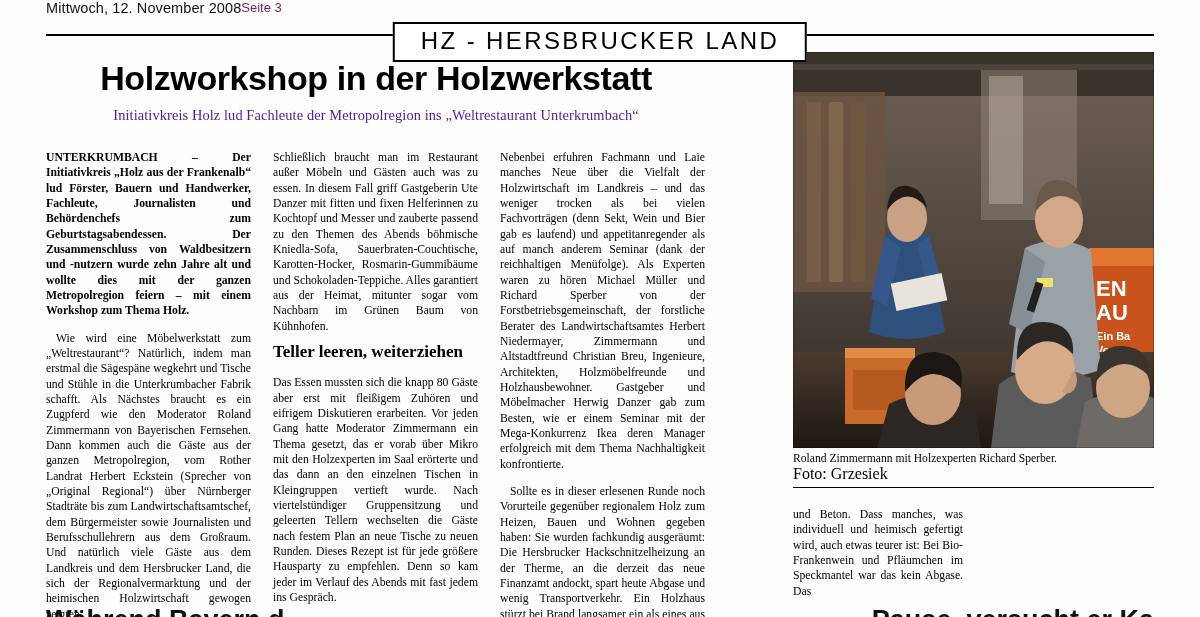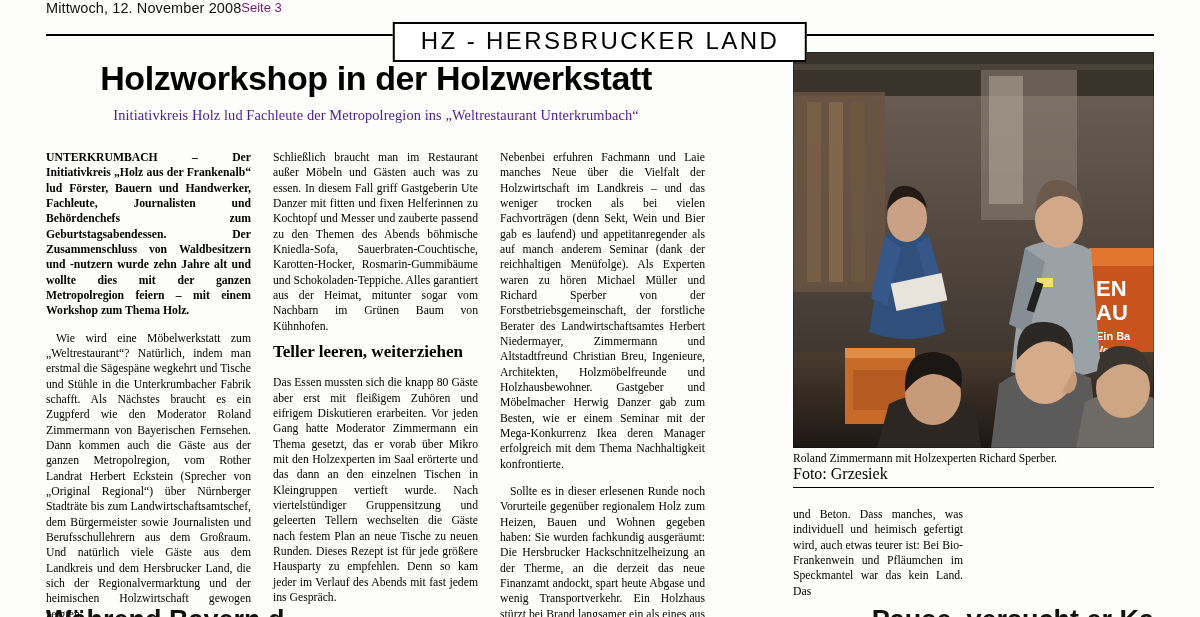--- a/index.html
+++ b/index.html
@@ -305,21 +305,21 @@
 
           <rect x="0" y="0" width="361" height="396" fill="none" stroke="#000" stroke-width="1" opacity="0.5"></rect>
         </svg>
       </div>
       <div class="caption">
         <span>Roland Zimmermann mit Holzexperten Richard Sperber.</span>
         <span class="credit">Foto: Grzesiek</span>
       </div>
       <div class="photo-cols">
         <div class="col">
-          <p>und Beton. Dass manches, was individuell und heimisch gefertigt wird, auch etwas teurer ist: Bei Bio-Frankenwein und Pfläumchen im Speckmantel war das kein Land. Das</p>
+          <p>und Beton. Dass manches, was individuell und heimisch gefertigt wird, auch etwas teurer ist: Bei Bio-Frankenwein und Pfläumchen im Speckmantel war das kein Abgase. Das</p>
         </div>
       </div>
     </div>
 
   </div>
 
   <div class="bottom-teaser">
     <span>Während Bayern d</span>
     <span>Pause, versucht er Ka</span>
   </div>

